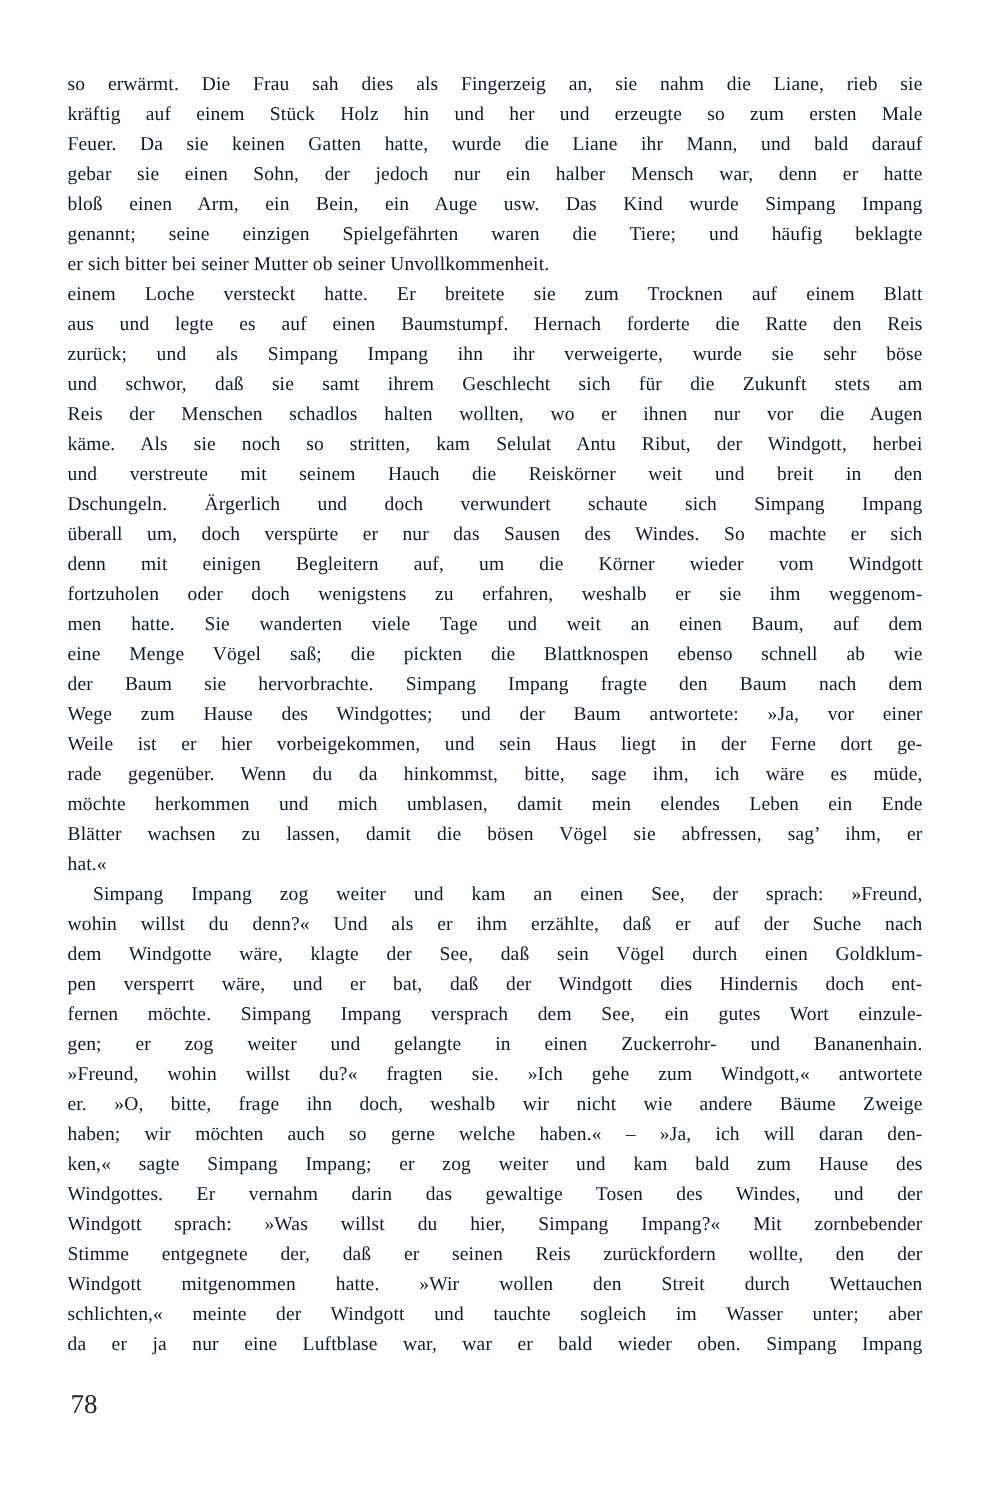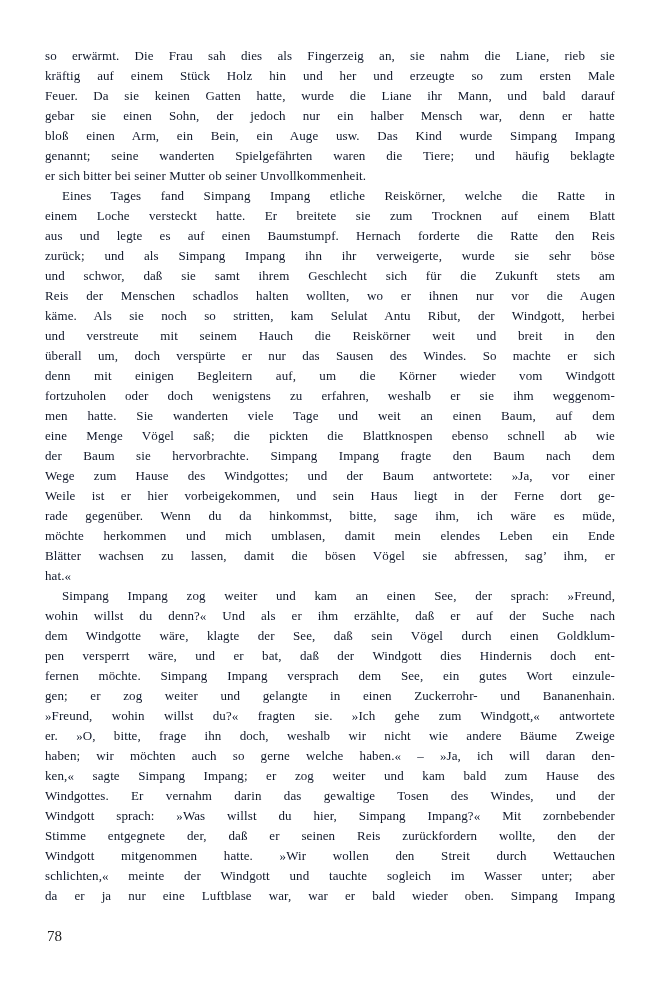--- a/index.html
+++ b/index.html
@@ -42,45 +42,45 @@
     text-align: left;
     text-align-last: left;
   }
   .line.indent {
     text-indent: 17px;
   }
   .pagenum {
     position: absolute;
     left: 47px;
     top: 929px;
-    font-size: 15px;
+    font-size: 18px;
     line-height: 14px;
     color: #222222;
   }
 </style>
 </head>
 <body>
 
 <div class="page">
   <div class="textblock" id="textblock">
       <div class="line">so erwärmt. Die Frau sah dies als Fingerzeig an, sie nahm die Liane, rieb sie</div>
       <div class="line">kräftig auf einem Stück Holz hin und her und erzeugte so zum ersten Male</div>
       <div class="line">Feuer. Da sie keinen Gatten hatte, wurde die Liane ihr Mann, und bald darauf</div>
       <div class="line">gebar sie einen Sohn, der jedoch nur ein halber Mensch war, denn er hatte</div>
       <div class="line">bloß einen Arm, ein Bein, ein Auge usw. Das Kind wurde Simpang Impang</div>
-      <div class="line">genannt; seine wanderten Spielgefährten waren die Tiere; und häufig beklagte</div>
+      <div class="line">genannt; seine einzigen Spielgefährten waren die Tiere; und häufig beklagte</div>
       <div class="line noj">er sich bitter bei seiner Mutter ob seiner Unvollkommenheit.</div>
-      <div class="line indent">Eines Tages fand Simpang Impang etliche Reiskörner, welche die Ratte in</div>
       <div class="line">einem Loche versteckt hatte. Er breitete sie zum Trocknen auf einem Blatt</div>
       <div class="line">aus und legte es auf einen Baumstumpf. Hernach forderte die Ratte den Reis</div>
       <div class="line">zurück; und als Simpang Impang ihn ihr verweigerte, wurde sie sehr böse</div>
       <div class="line">und schwor, daß sie samt ihrem Geschlecht sich für die Zukunft stets am</div>
       <div class="line">Reis der Menschen schadlos halten wollten, wo er ihnen nur vor die Augen</div>
       <div class="line">käme. Als sie noch so stritten, kam Selulat Antu Ribut, der Windgott, herbei</div>
       <div class="line">und verstreute mit seinem Hauch die Reiskörner weit und breit in den</div>
+      <div class="line">Dschungeln. Ärgerlich und doch verwundert schaute sich Simpang Impang</div>
       <div class="line">überall um, doch verspürte er nur das Sausen des Windes. So machte er sich</div>
       <div class="line">denn mit einigen Begleitern auf, um die Körner wieder vom Windgott</div>
       <div class="line">fortzuholen oder doch wenigstens zu erfahren, weshalb er sie ihm weggenom-</div>
       <div class="line">men hatte. Sie wanderten viele Tage und weit an einen Baum, auf dem</div>
       <div class="line">eine Menge Vögel saß; die pickten die Blattknospen ebenso schnell ab wie</div>
       <div class="line">der Baum sie hervorbrachte. Simpang Impang fragte den Baum nach dem</div>
       <div class="line">Wege zum Hause des Windgottes; und der Baum antwortete: »Ja, vor einer</div>
       <div class="line">Weile ist er hier vorbeigekommen, und sein Haus liegt in der Ferne dort ge-</div>
       <div class="line">rade gegenüber. Wenn du da hinkommst, bitte, sage ihm, ich wäre es müde,</div>
       <div class="line">möchte herkommen und mich umblasen, damit mein elendes Leben ein Ende</div>

